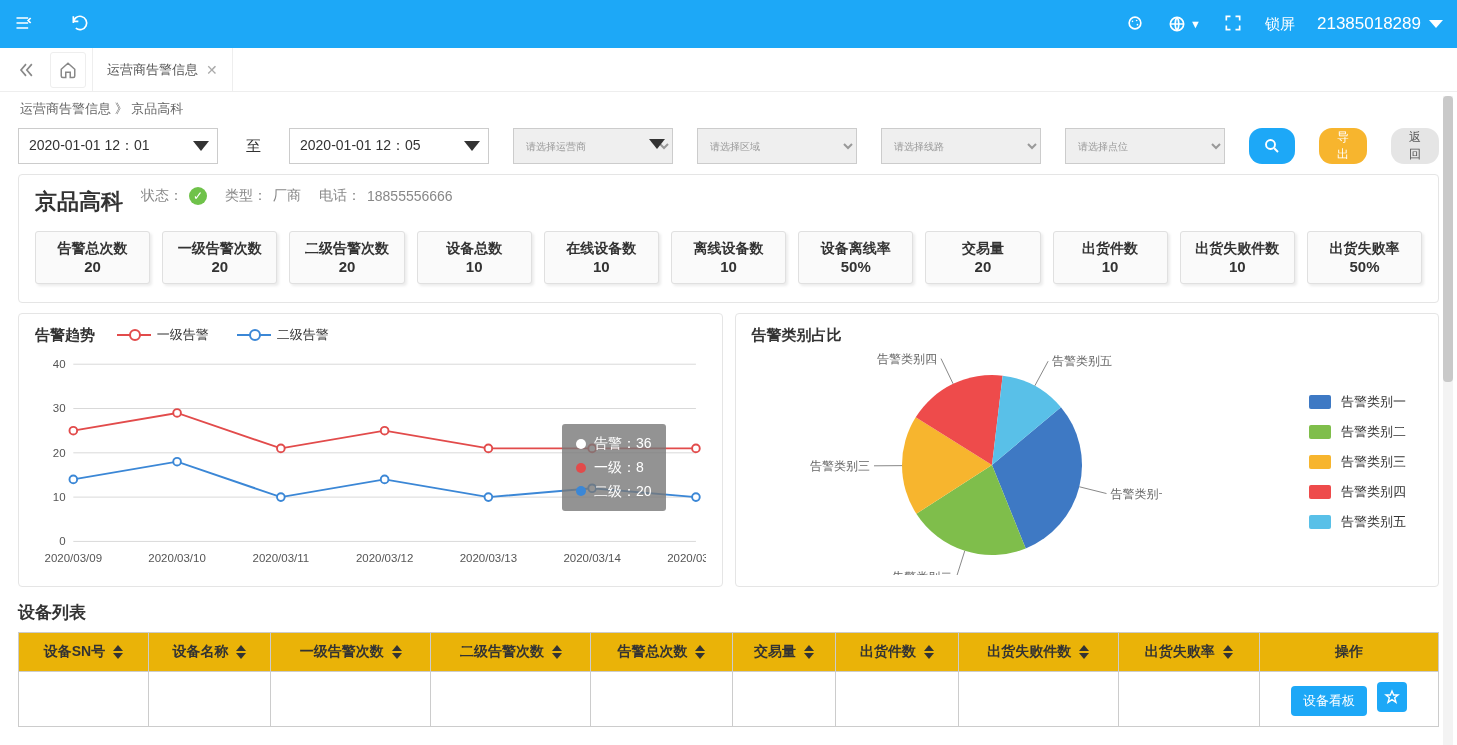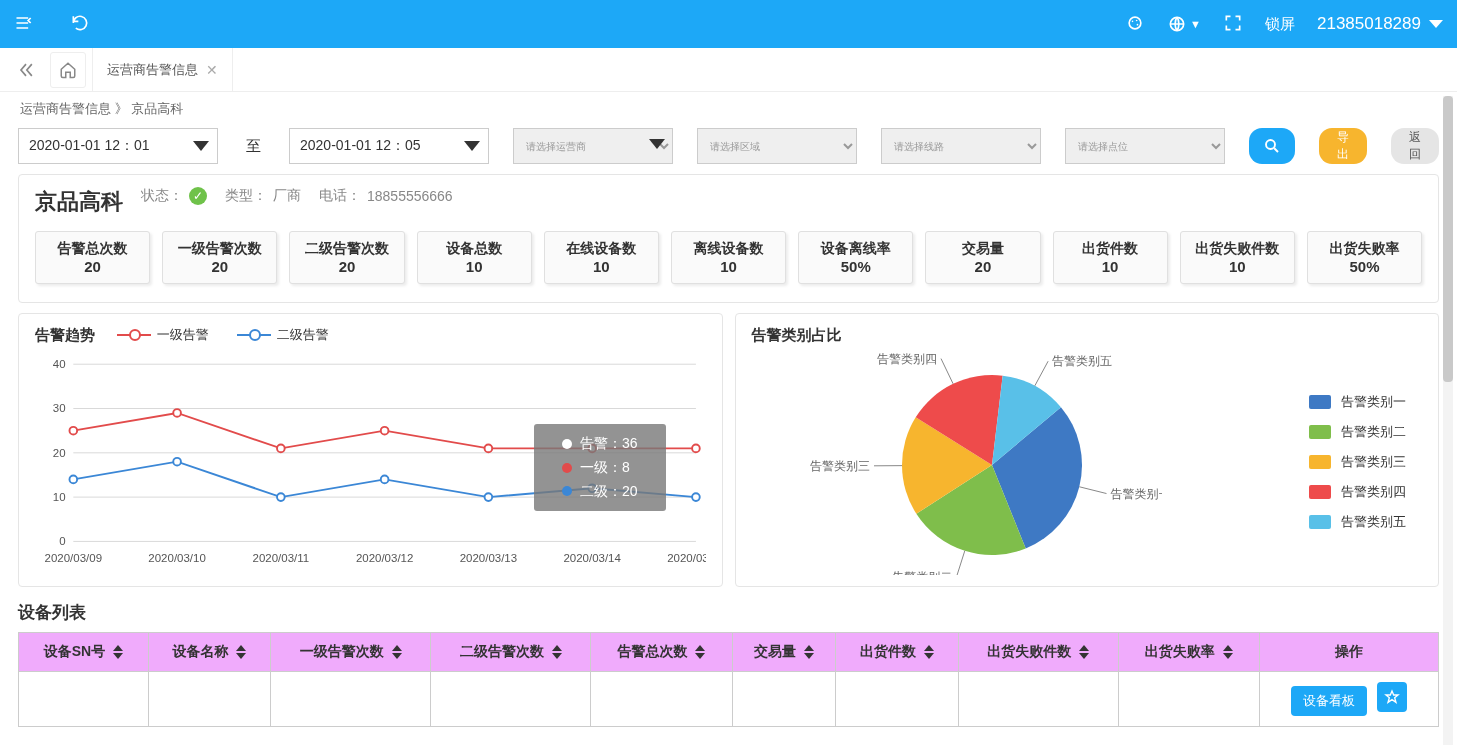--- a/index.html
+++ b/index.html
@@ -48,33 +48,33 @@
 .chart-box.left { flex: 1; position: relative; }
 .chart-box.right { flex: 1; }
 .chart-title { font-size: 15px; font-weight: 600; display: inline-block; margin-right: 18px; }
 .legend { display: inline-flex; gap: 28px; font-size: 13px; }
 .legend .seg { display: flex; align-items: center; gap: 6px; }
 .legend .lmark { width: 34px; height: 10px; position: relative; }
 .legend .lmark::before { content: ''; position: absolute; top: 4px; left: 0; right: 0; height: 2px; }
 .legend .lmark::after { content:''; position: absolute; width: 8px; height: 8px; border: 2px solid; border-radius: 50%; top: -1px; left: 12px; background: #fff; }
 .lmark.red::before { background: #e24b4b; } .lmark.red::after { border-color: #e24b4b; }
 .lmark.blue::before { background: #3b87d6; } .lmark.blue::after { border-color: #3b87d6; }
-.tooltip-box { position: absolute; background: rgba(120,120,120,0.8); color: #fff; padding: 8px 28px; border-radius: 3px; right: 56px; top: 110px; font-size: 14px; line-height: 1.7; }
+.tooltip-box { position: absolute; background: rgba(120,120,120,0.8); color: #fff; padding: 8px 14px; border-radius: 3px; right: 56px; top: 110px; font-size: 14px; line-height: 1.7; }
 .tooltip-box .row { display: flex; align-items: center; gap: 8px; }
 .dot { width: 10px; height: 10px; border-radius: 50%; }
 .pie-wrap { display: flex; align-items: center; }
 .pie-legend { display: flex; flex-direction: column; gap: 12px; font-size: 13px; margin-left: auto; padding: 4px 16px 0 0; }
 .pie-legend .row { display: flex; align-items: center; gap: 10px; }
 .sq { width: 22px; height: 14px; border-radius: 2px; }
 
 .table-section { margin: 0 18px; }
 .table-title { font-size: 17px; font-weight: 700; margin-bottom: 8px; }
 table.dev { width: 100%; border-collapse: collapse; }
 table.dev th, table.dev td { border: 1px solid #ccc; padding: 10px 8px; text-align: center; font-size: 14px; }
-table.dev th { background: #f0abfc; font-weight: 600; }
+table.dev th { background: #eab308; font-weight: 600; }
 .sort-ic { display: inline-flex; flex-direction: column; margin-left: 4px; vertical-align: middle; }
 .sort-ic span { width: 0; height: 0; border-left: 5px solid transparent; border-right: 5px solid transparent; }
 .sort-ic .up { border-bottom: 6px solid #333; margin-bottom: 2px; }
 .sort-ic .dn { border-top: 6px solid #333; }
 .mini-btn { background: #1DA8F7; color: #fff; border: none; border-radius: 4px; padding: 6px 12px; font-size: 13px; cursor: pointer; }
 .star-btn { width: 30px; height: 30px; background: #1DA8F7; border-radius: 4px; display: inline-flex; align-items: center; justify-content: center; margin-left: 6px; color: #fff; }
 svg.line-chart { width: 100%; height: 230px; }
 .scrollbar-fake { position: fixed; right: 4px; top: 96px; bottom: 0; width: 10px; }
 .scrollbar-fake .track { position: absolute; inset: 0; background: #f3f3f3; }
 .scrollbar-fake .thumb { position: absolute; top: 0; height: 44%; width: 10px; background: #c9c9c9; border-radius: 4px; }

